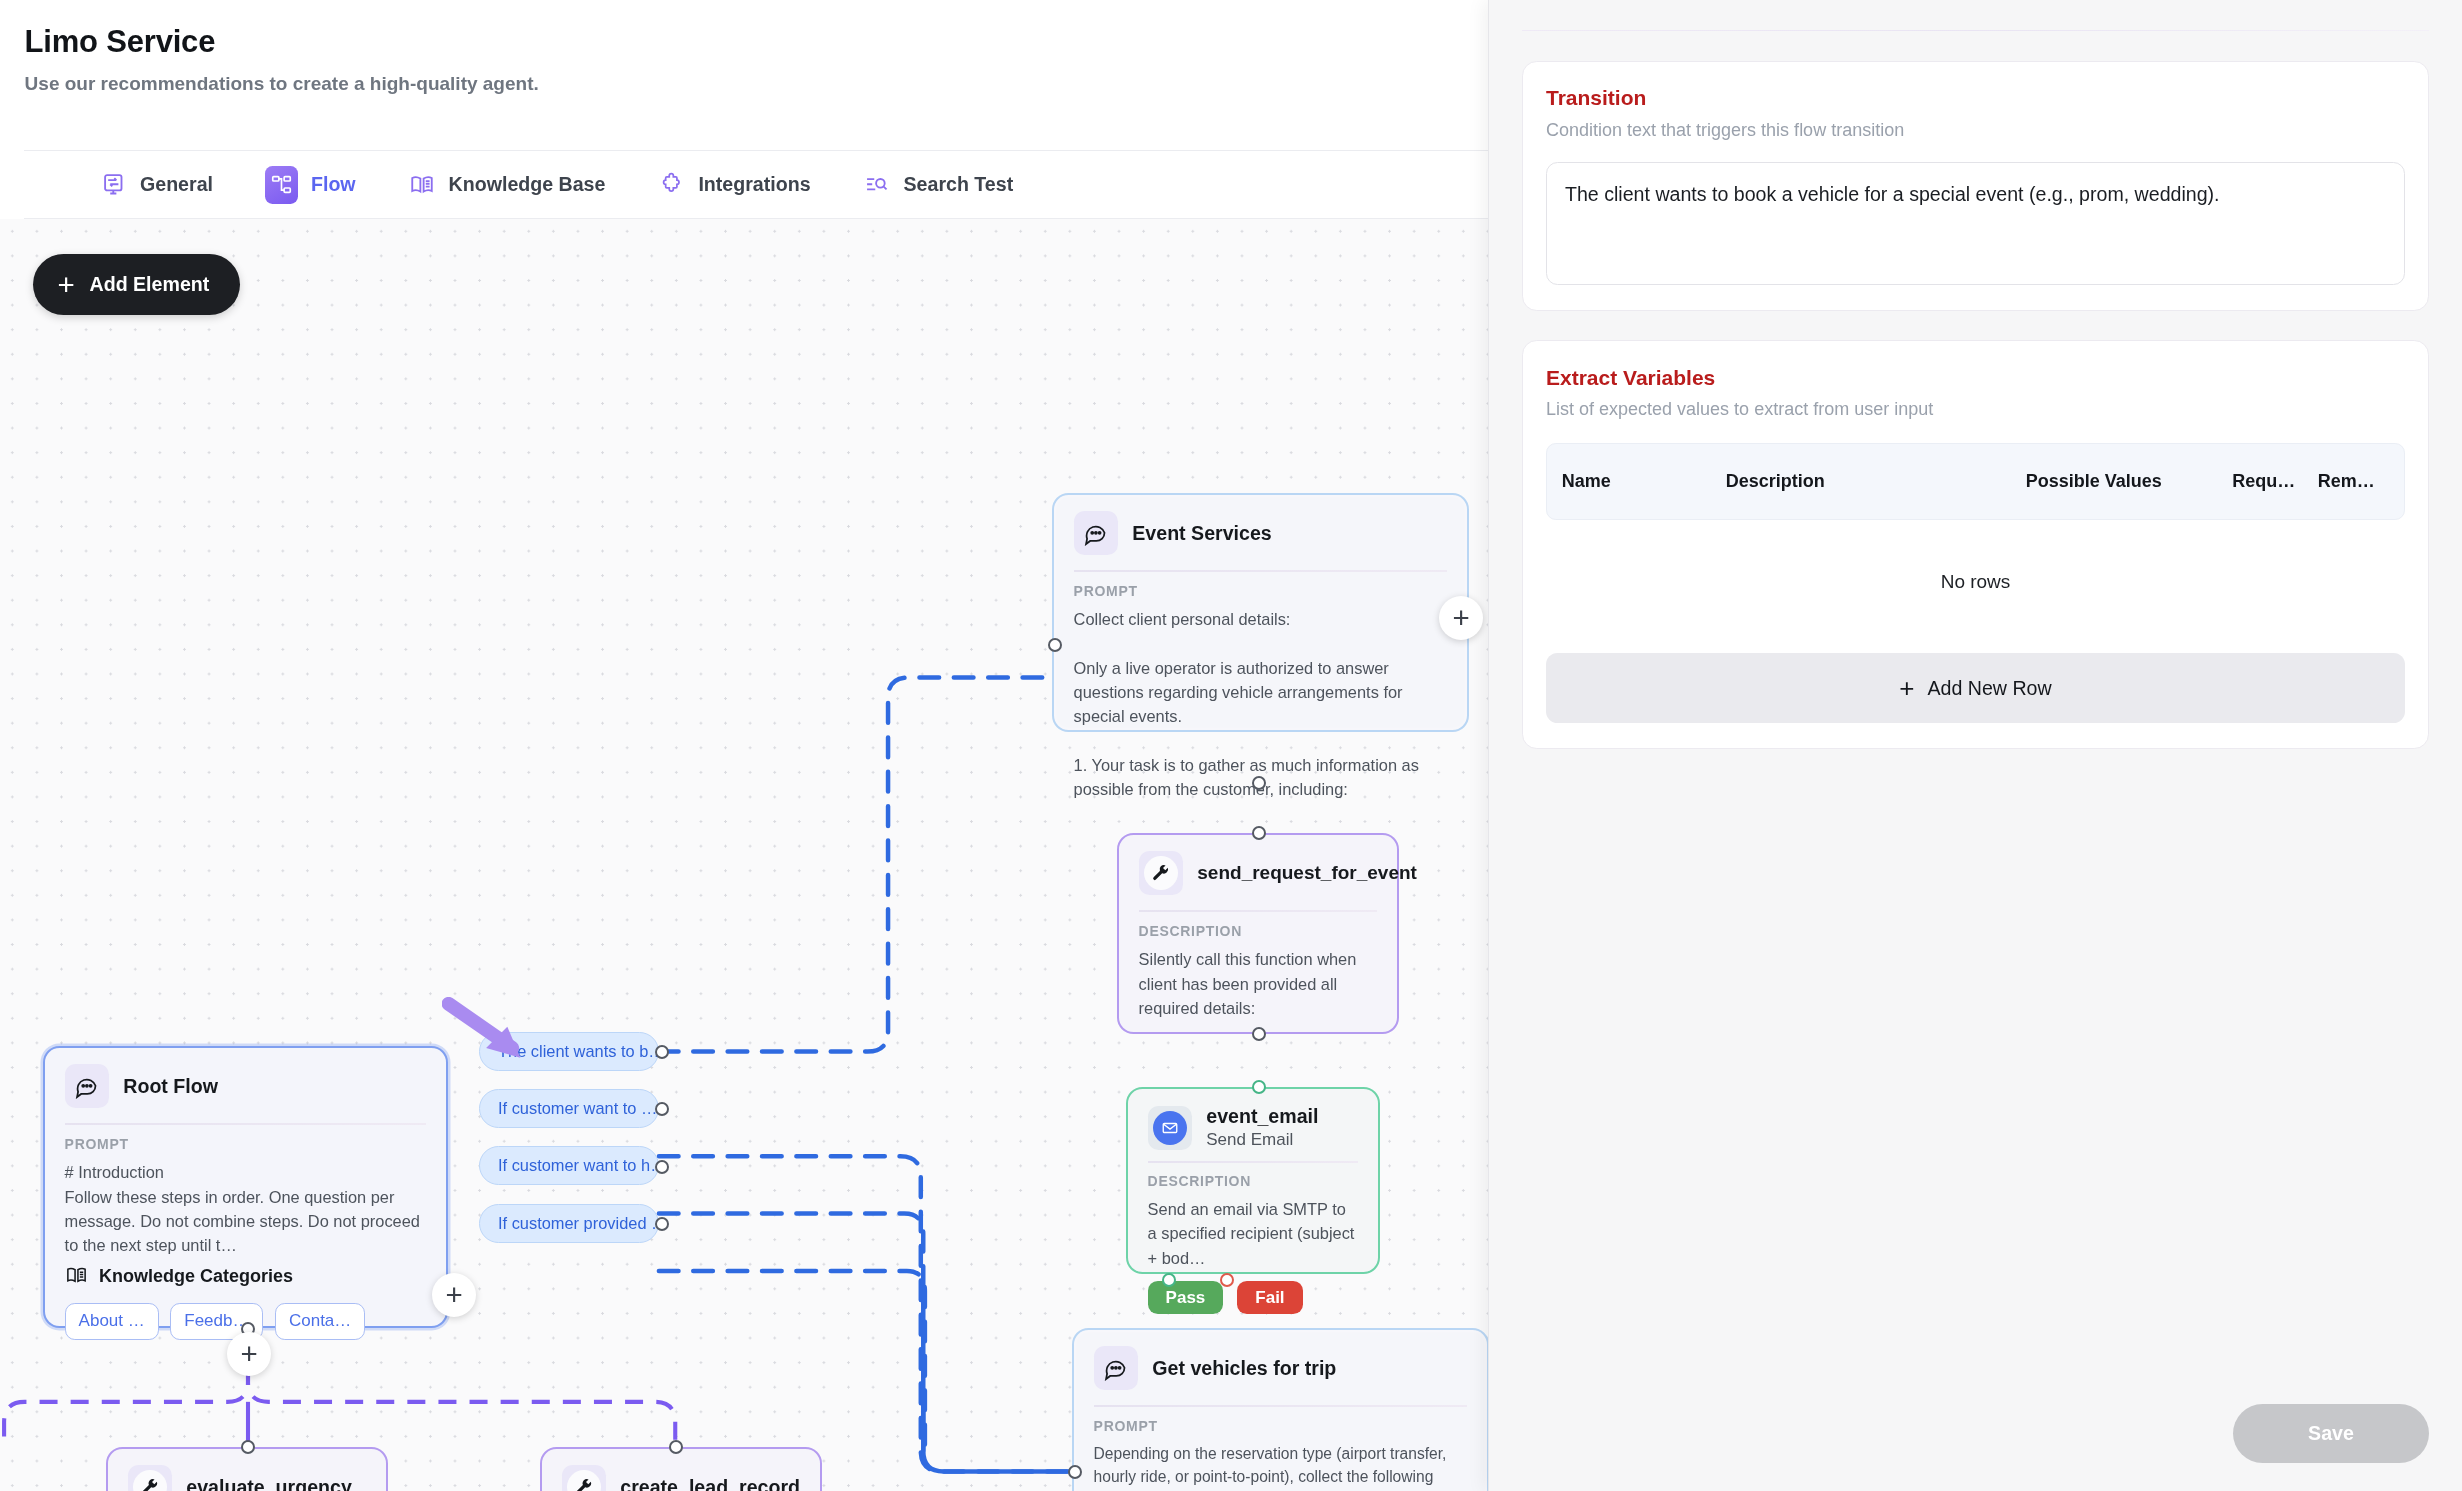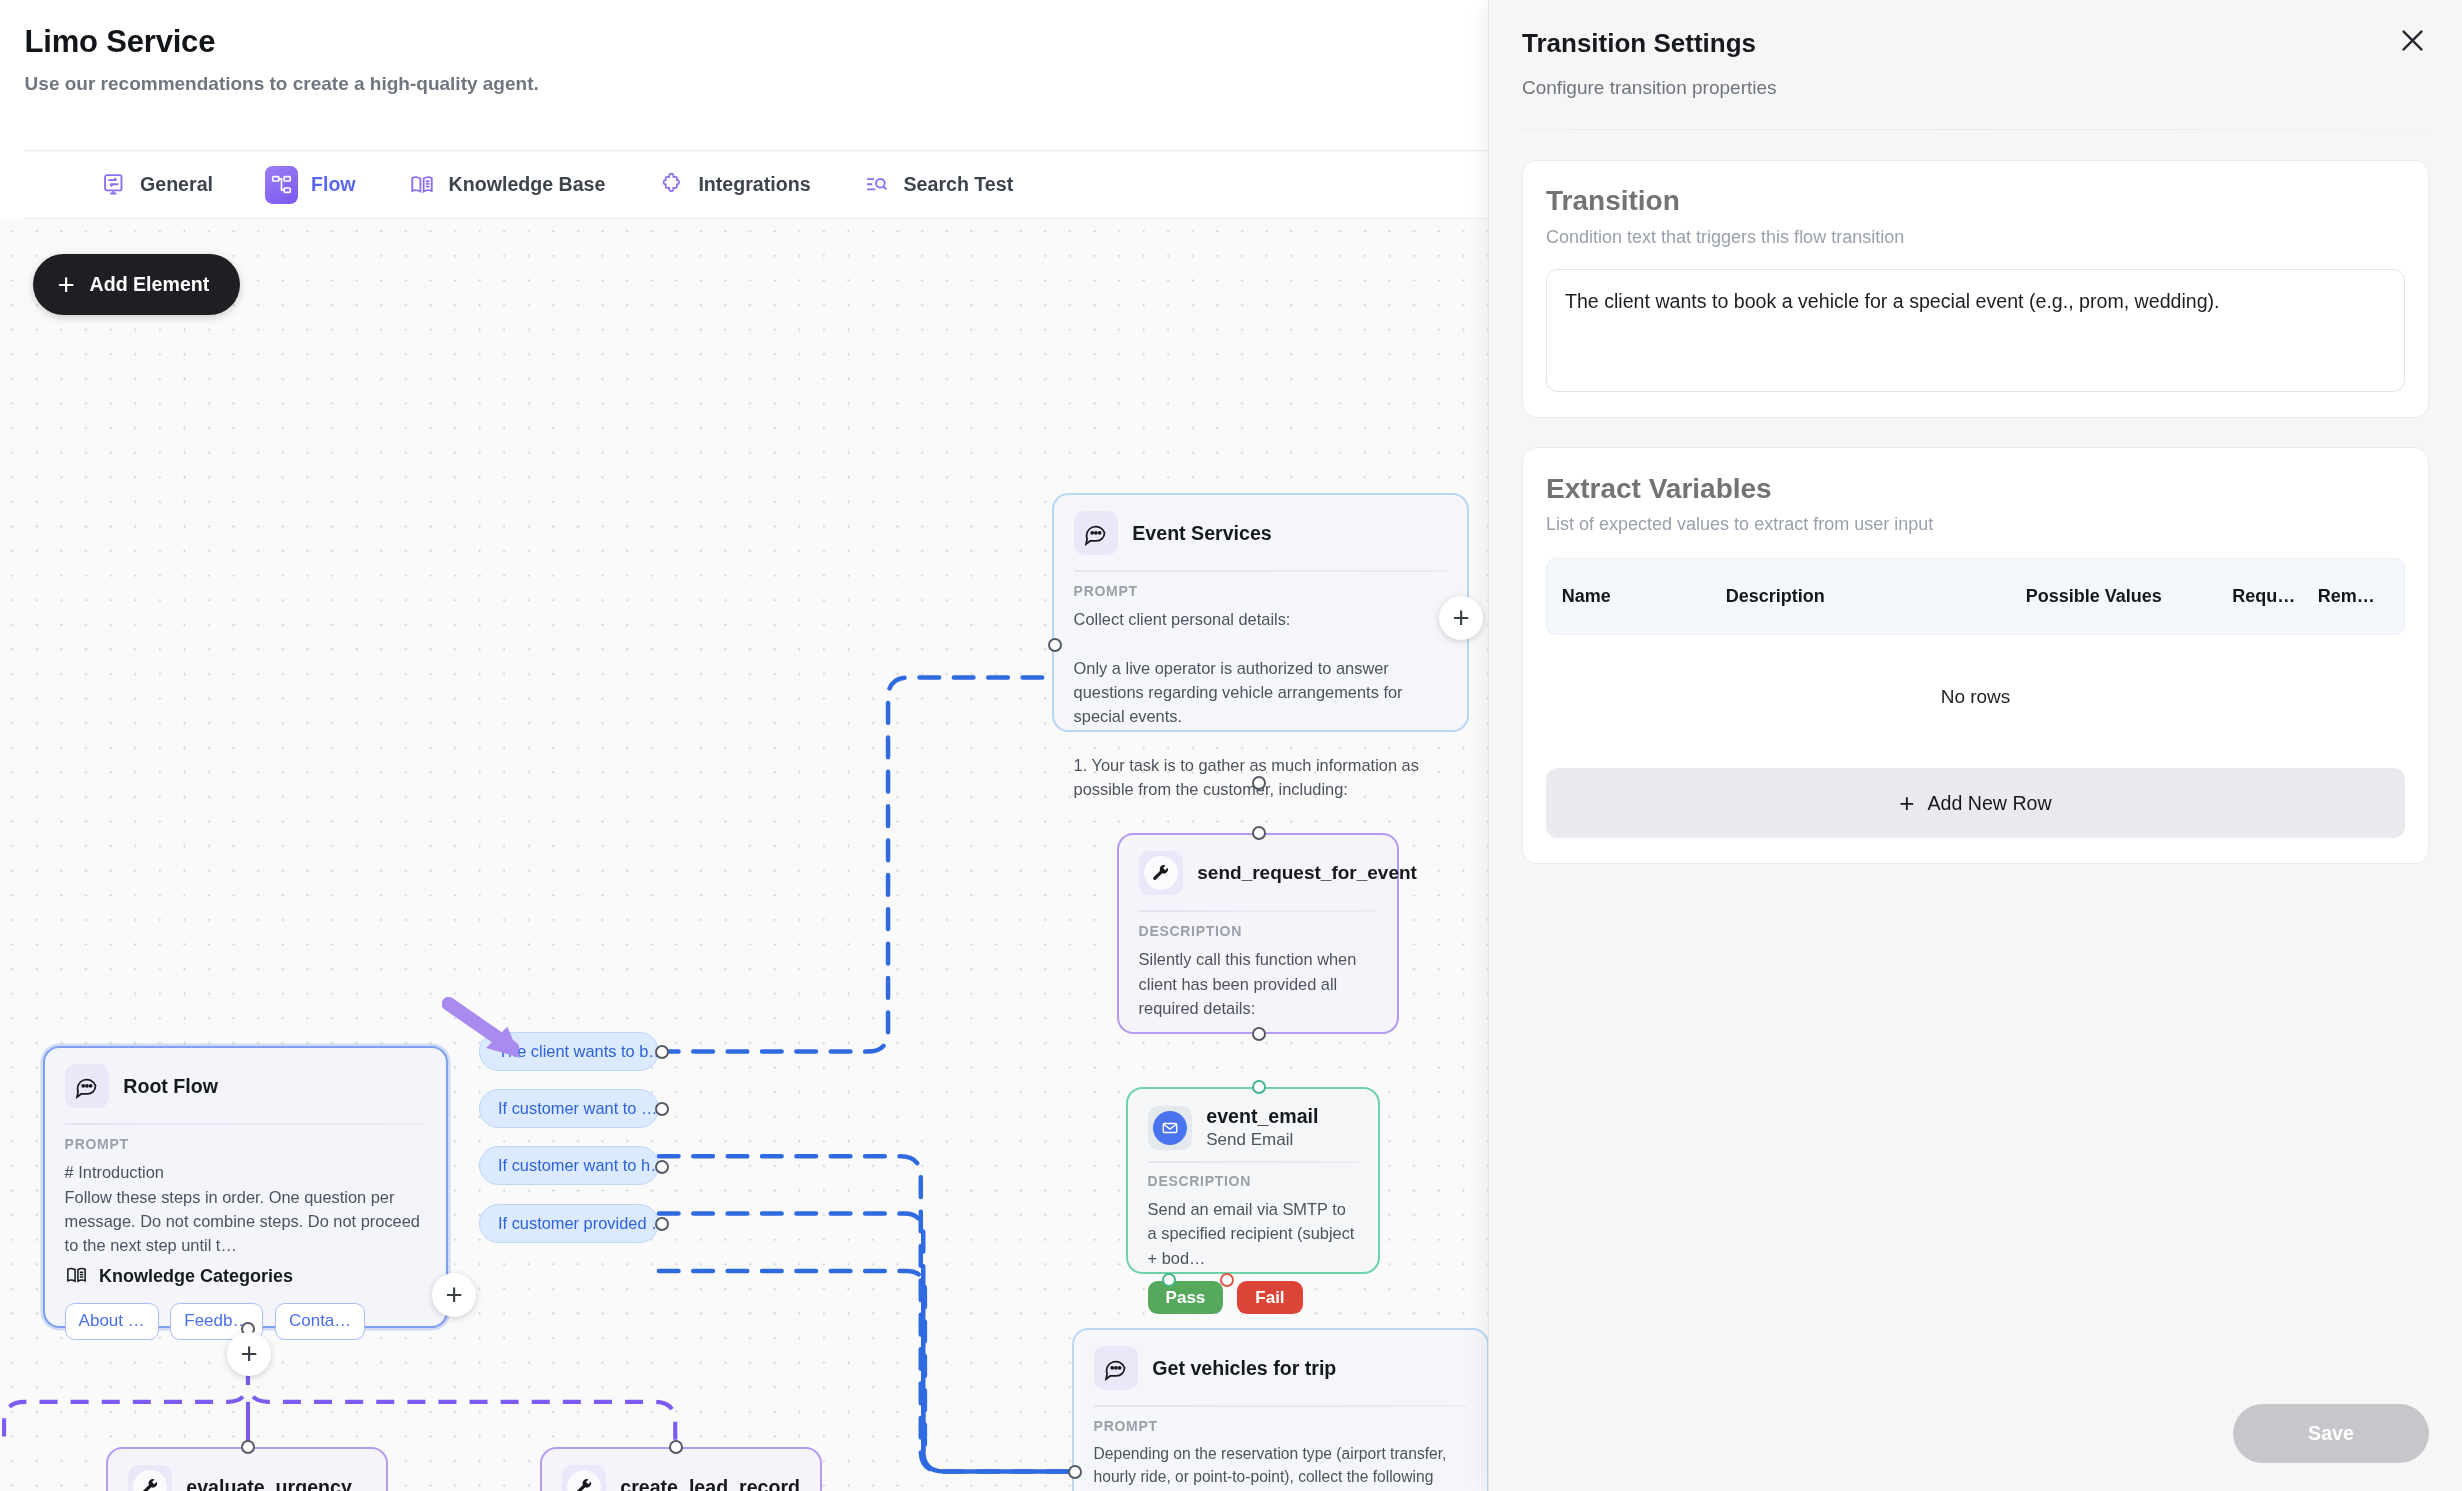--- a/index.html
+++ b/index.html
@@ -170,21 +170,21 @@
   .panel-rule {
     margin: 29.5px 33px 0 33px; height:1.6px;
     background: linear-gradient(90deg, #efeaf6, #e9e4f3, #f3f0f8);
   }
 
   .card {
     margin: 29.5px 33px 0 33px;
     background:#fff; border:1.6px solid #eceaf0; border-radius:14.7px;
     padding: 24.6px 23px 24.6px 23px;
   }
-  .card-title { font-size:28px; font-weight:700; color:#737373; }
+  .card-title { font-size:21px; font-weight:700; color:#b91c1c; }
   .card-sub { font-size:18px; color:#9aa1ac; margin-top:9.8px; }
 
   .text-area {
     margin-top: 21px; border:1.6px solid #e3e3e8; border-radius:11.5px;
     background:#fff; min-height: 123px; padding: 18px 18px;
     font-size: 19.6px; color:#1b1e23; line-height:1.4;
   }
   .input-box {
     margin-top: 21px; border:1.6px solid #e3e3e8; border-radius:11.5px;
     background:#fff; height: 69px; padding: 0 18px;
@@ -506,29 +506,20 @@
         </div>
 
       </div>
       <div class="port" style="left:669px; top:1221px;"></div>
 
     </div>
   </div>
 
   <div id="panel">
 
-    <div class="panel-head">
-      <div class="panel-title">Transition Settings</div>
-      <div class="panel-sub">Configure transition properties</div>
-      <div class="panel-close">
-        <svg width="33" height="33" viewBox="0 0 24 24" fill="none" stroke="currentColor" stroke-width="1.7">
-          <path d="M5 5l14 14M19 5L5 19"></path>
-        </svg>
-      </div>
-    </div>
     <div class="panel-rule"></div>
 
     <div class="card">
       <div class="card-title">Transition</div>
       <div class="card-sub">Condition text that triggers this flow transition</div>
       <div class="text-area">The client wants to book a vehicle for a special event (e.g., prom, wedding).</div>
     </div>
 
 
     <div class="card">

